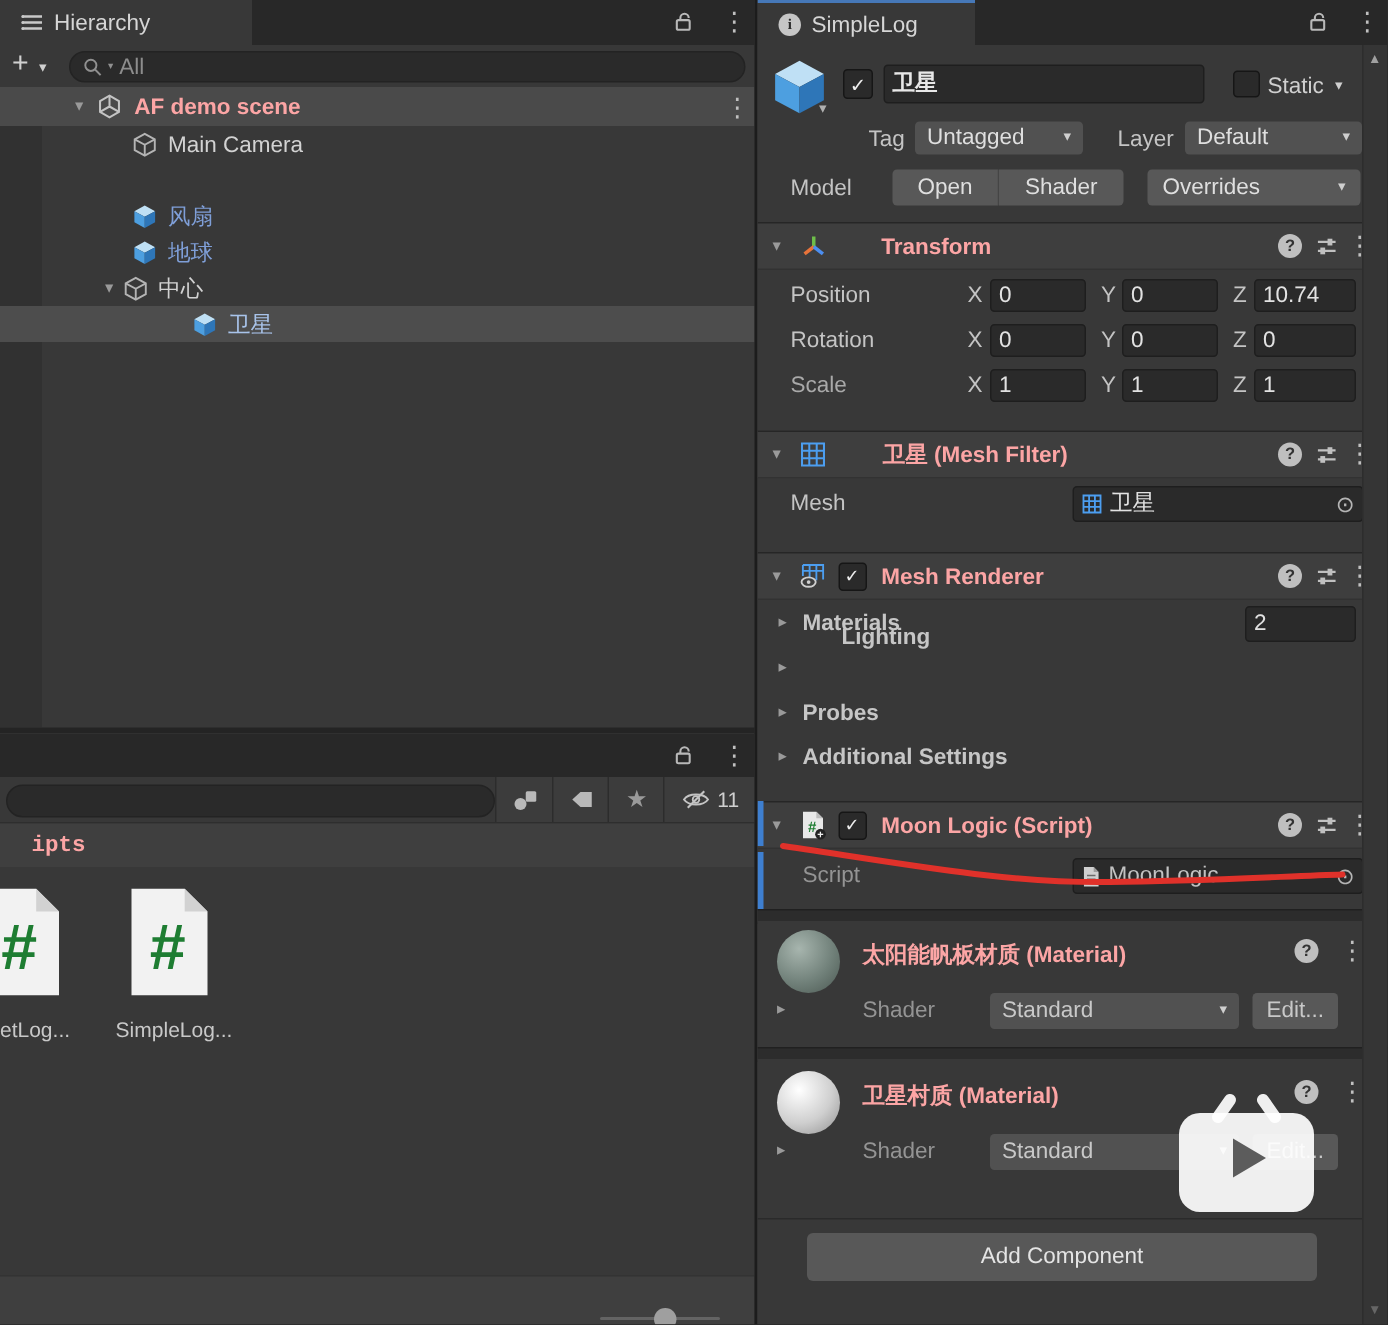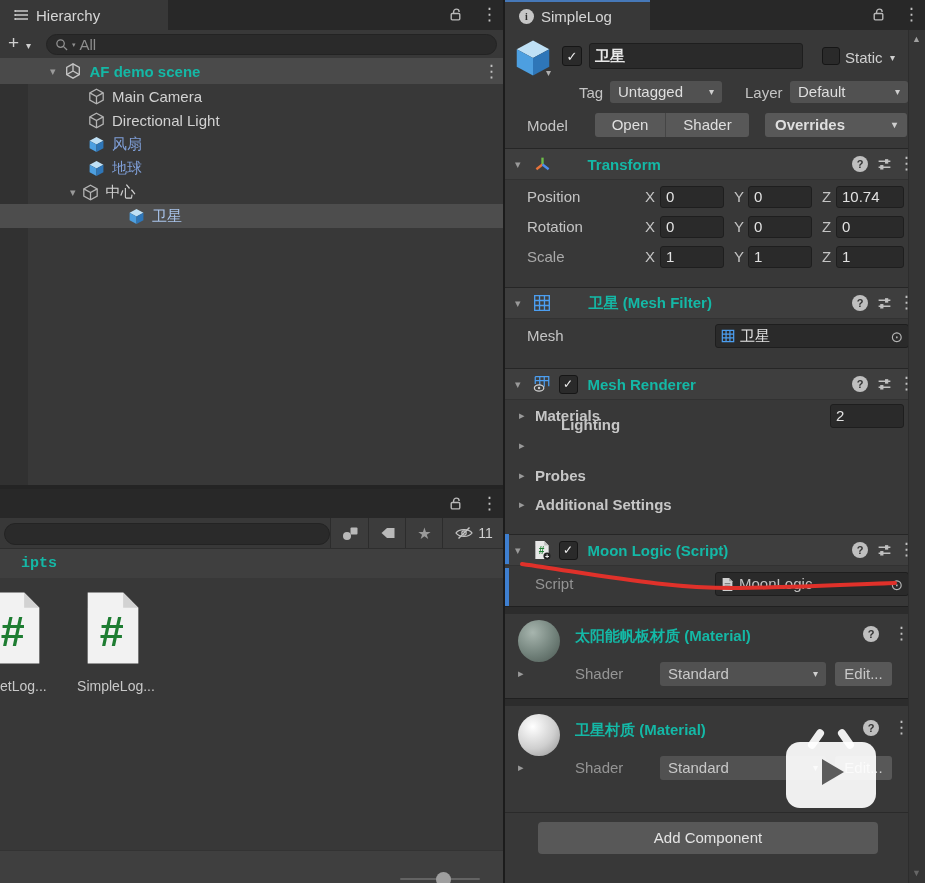--- a/index.html
+++ b/index.html
@@ -5,21 +5,21 @@
   html,body{margin:0;padding:0;background:#222;}
   #root{position:relative;width:925px;height:883px;overflow:hidden;background:#383838;
         font-family:"Liberation Sans",sans-serif;color:#c8c8c8;font-size:15px;
         -webkit-font-smoothing:antialiased;}
   .abs{position:absolute;}
   .tabstrip{position:absolute;background:#282828;display:flex;align-items:stretch;}
   .tab{background:#383838;display:flex;align-items:center;gap:7px;padding:0 14px;color:#d6d6d6;}
   .kebab{color:#c0c0c0;font-size:17px;line-height:1;}
   .row-label{color:#c4c4c4;}
   .dim{color:#949494;}
-  .bold{font-weight:bold;color:#14b8a6;}
+  .bold{font-weight:bold;color:#fca5a5;}
   .field{position:absolute;background:#2a2a2a;border:1px solid #1e1e1e;border-radius:3px;
          height:20px;line-height:20px;padding:0 5px;color:#e2e2e2;overflow:hidden;white-space:nowrap;}
   .drop{position:absolute;background:#515151;border-radius:3px;height:22px;line-height:22px;
         padding:0 8px;color:#dfdfdf;display:flex;align-items:center;justify-content:space-between;}
   .btn{position:absolute;background:#585858;border-radius:3px;color:#dfdfdf;text-align:center;}
   .caret{font-size:10px;color:#cfcfcf;line-height:1;}
   .fold{font-size:11px;color:#9a9a9a;line-height:1;}
   .help{display:inline-flex;width:16px;height:16px;border-radius:50%;background:#bfbfbf;color:#333;
         font-size:11px;font-weight:bold;align-items:center;justify-content:center;}
   .info{display:inline-flex;width:15px;height:15px;border-radius:50%;background:#c6c6c6;color:#2b2b2b;
@@ -85,27 +85,20 @@
       <span class="kebab" style="position:absolute;left:483px;top:5px;">⋮</span>
     </div>
 
     <div class="hrow" style="top:84px;">
       <svg style="margin-left:88px;" width="17" height="17" viewBox="0 0 16 16">
           <path d="M8 1.2 L14.3 4.6 V11.4 L8 14.8 L1.7 11.4 V4.6 Z" fill="none" stroke="#b4b4b4" stroke-width="1.2"></path>
           <path d="M1.7 4.6 L8 8 L14.3 4.6 M8 8 V14.8" fill="none" stroke="#b4b4b4" stroke-width="1.2"></path>
         </svg>
       <span class="hlabel">Main Camera</span>
     </div>
-    <div class="hrow" style="top:108px;">
-      <svg style="margin-left:88px;" width="17" height="17" viewBox="0 0 16 16">
-          <path d="M8 1.2 L14.3 4.6 V11.4 L8 14.8 L1.7 11.4 V4.6 Z" fill="none" stroke="#b4b4b4" stroke-width="1.2"></path>
-          <path d="M1.7 4.6 L8 8 L14.3 4.6 M8 8 V14.8" fill="none" stroke="#b4b4b4" stroke-width="1.2"></path>
-        </svg>
-      <span class="hlabel">Directional Light</span>
-    </div>
     <div class="hrow" style="top:156px;">
       <svg style="margin-left:88px;" width="17" height="17" viewBox="0 0 16 16">
           <path d="M8 1 L14.5 4.5 L8 8 L1.5 4.5 Z" fill="#bfe0f5"></path>
           <path d="M1.5 4.5 L8 8 V15 L1.5 11.5 Z" fill="#4d9fe0"></path>
           <path d="M14.5 4.5 L8 8 V15 L14.5 11.5 Z" fill="#2e76b8"></path>
         </svg>
       <span class="hlabel pf">地球</span>
     </div>
     <div class="hrow" style="top:132px;">
       <svg style="margin-left:88px;" width="17" height="17" viewBox="0 0 16 16">
@@ -242,21 +235,21 @@
         <span class="caret">▾</span>
     </div>
 
     <span class="abs row-label" style="left:22px;top:117px;">Model</span>
     <div class="btn" style="left:90px;top:113px;width:70px;height:24px;line-height:24px;border-radius:3px 0 0 3px;border-right:1px solid #454545;">
       <span>Open</span>
     </div>
     <div class="btn" style="left:161px;top:113px;width:83px;height:24px;line-height:24px;border-radius:0 3px 3px 0;">
       <span>Shader</span>
     </div>
-    <div class="btn" style="left:260px;top:113px;width:142px;height:24px;line-height:24px;display:flex;align-items:center;justify-content:space-between;padding:0 10px;box-sizing:border-box;font-weight:bold;">
+    <div class="btn" style="left:260px;top:113px;width:142px;height:24px;line-height:24px;display:flex;align-items:center;justify-content:space-between;padding:0 10px;box-sizing:border-box;">
       <span>Overrides</span>
         <span class="caret">▾</span>
     </div>
 
     <div class="comp-header" style="top:148px;">
       <span class="fold" style="margin-left:10px;">▾</span>
       <svg style="margin-left:12px;" width="19" height="19" viewBox="0 0 18 18">
           <path d="M9 9 V2.5" stroke="#6ebe4a" stroke-width="2.2"></path>
           <path d="M9 9 L3.2 13.5" stroke="#e8733a" stroke-width="2.2"></path>
           <path d="M9 9 L14.8 13.5" stroke="#4c8ef0" stroke-width="2.2"></path>

